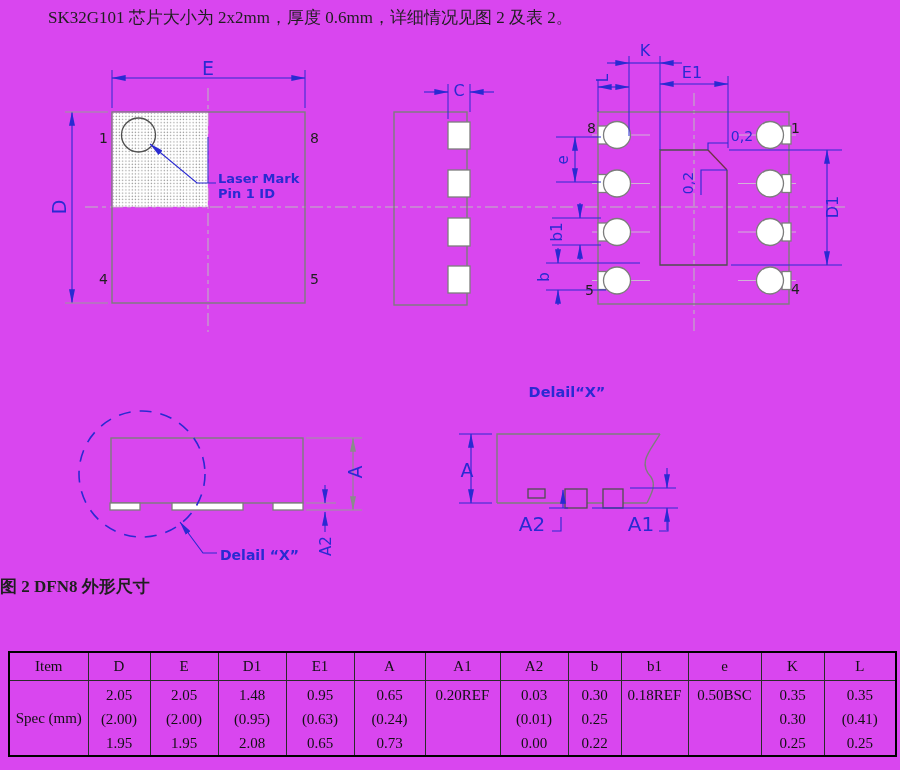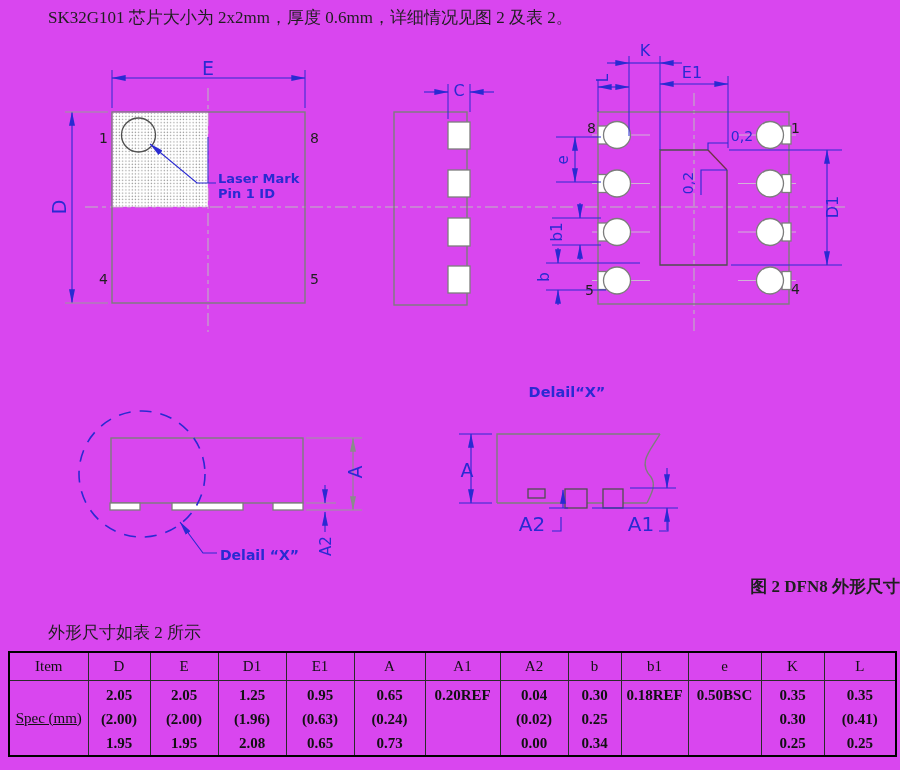--- a/index.html
+++ b/index.html
@@ -1,29 +1,29 @@
 <!DOCTYPE html>
 <html><head>
 <meta charset="utf-8">
 <style>
   html,body{margin:0;padding:0;background:#fff;}
   .page{position:relative;width:900px;height:770px;background:#d946ef;overflow:hidden;
         font-family:"Liberation Serif",serif;color:#1f1f1f;}
   .intro{position:absolute;left:48px;top:6px;font-size:17px;white-space:nowrap;}
   .fig-svg{position:absolute;left:0;top:0;}
-  .caption{position:absolute;left:0;top:575px;width:900px;text-align:right;
+  .caption{position:absolute;left:0;top:575px;width:900px;text-align:left;
            font-weight:bold;font-size:17px;}
   .table-intro{position:absolute;left:48px;top:621px;font-size:17px;}
   .dim-table{position:absolute;left:8px;top:651px;border-collapse:collapse;table-layout:fixed;
              width:887px;font-family:"Liberation Serif",serif;font-size:15px;color:#111;
              border:2px solid #000;}
   .dim-table th,.dim-table td{border:1px solid #2b2b2b;text-align:center;padding:0;font-weight:normal;}
   .dim-table thead th{height:27px;}
-  .dim-table td.item{vertical-align:middle;text-decoration:underline;}
-  .dim-table td.vals{vertical-align:top;padding-top:2px;font-weight:bold;}
+  .dim-table td.item{vertical-align:middle;}
+  .dim-table td.vals{vertical-align:top;padding-top:2px;}
   .tl{height:24px;line-height:24px;}
   
   .ol{stroke:#7d7d7d;stroke-width:1.4;fill:none;}
   .olw{stroke:#7d7d7d;stroke-width:1.3;fill:#ffffff;}
   .olk{stroke:#4f4f4f;stroke-width:1.3;fill:none;}
   .dim{stroke:#2a2ad2;stroke-width:1.1;fill:none;}
   .ext{stroke:#2a2ad2;stroke-width:1;fill:none;}
   .extg{stroke:#9a9a9a;stroke-width:1;fill:none;}
   .cl{stroke:#bcbcbc;stroke-width:1;fill:none;stroke-dasharray:13 4 4 4;}
   .clp{stroke:#cfcfcf;stroke-width:0.8;fill:none;}
@@ -227,21 +227,20 @@
       <line class="ext" x1="630" y1="488" x2="676" y2="488"></line>
       <line class="ext" x1="592" y1="508" x2="678" y2="508"></line>
       <line class="dim" x1="667" y1="468" x2="667" y2="488" marker-end="url(#aB)"></line>
       <line class="dim" x1="667" y1="530" x2="667" y2="508" marker-end="url(#aB)"></line>
       <path class="dim" d="M659,531 H668 V517"></path>
       <text class="lbl" x="641" y="531" font-size="20" text-anchor="middle">A1</text>
     </g>
   </svg>
 
   <div class="caption">图 2 DFN8 外形尺寸</div>
-  <div class="table-intro">外形尺寸如表 2 所示</div>
 
   <table class="dim-table">
     <colgroup>
       <col style="width:79px">
         <col style="width:62px">
         <col style="width:68px">
         <col style="width:68px">
       <col style="width:68px">
         <col style="width:71px">
         <col style="width:75px">
@@ -276,48 +275,48 @@
           <div class="tl">2.05</div>
           <div class="tl">(2.00)</div>
           <div class="tl">1.95</div>
         </td>
         <td class="vals">
           <div class="tl">2.05</div>
           <div class="tl">(2.00)</div>
           <div class="tl">1.95</div>
         </td>
         <td class="vals">
-          <div class="tl">1.25</div>
-          <div class="tl">(1.96)</div>
+          <div class="tl">1.48</div>
+          <div class="tl">(0.95)</div>
           <div class="tl">2.08</div>
         </td>
         <td class="vals">
           <div class="tl">0.95</div>
           <div class="tl">(0.63)</div>
           <div class="tl">0.65</div>
         </td>
         <td class="vals">
           <div class="tl">0.65</div>
           <div class="tl">(0.24)</div>
           <div class="tl">0.73</div>
         </td>
         <td class="vals">
           <div class="tl">0.20REF</div>
           <div class="tl"></div>
           <div class="tl"></div>
         </td>
         <td class="vals">
-          <div class="tl">0.04</div>
-          <div class="tl">(0.02)</div>
+          <div class="tl">0.03</div>
+          <div class="tl">(0.01)</div>
           <div class="tl">0.00</div>
         </td>
         <td class="vals">
           <div class="tl">0.30</div>
           <div class="tl">0.25</div>
-          <div class="tl">0.34</div>
+          <div class="tl">0.22</div>
         </td>
         <td class="vals">
           <div class="tl">0.18REF</div>
           <div class="tl"></div>
           <div class="tl"></div>
         </td>
         <td class="vals">
           <div class="tl">0.50BSC</div>
           <div class="tl"></div>
           <div class="tl"></div>

